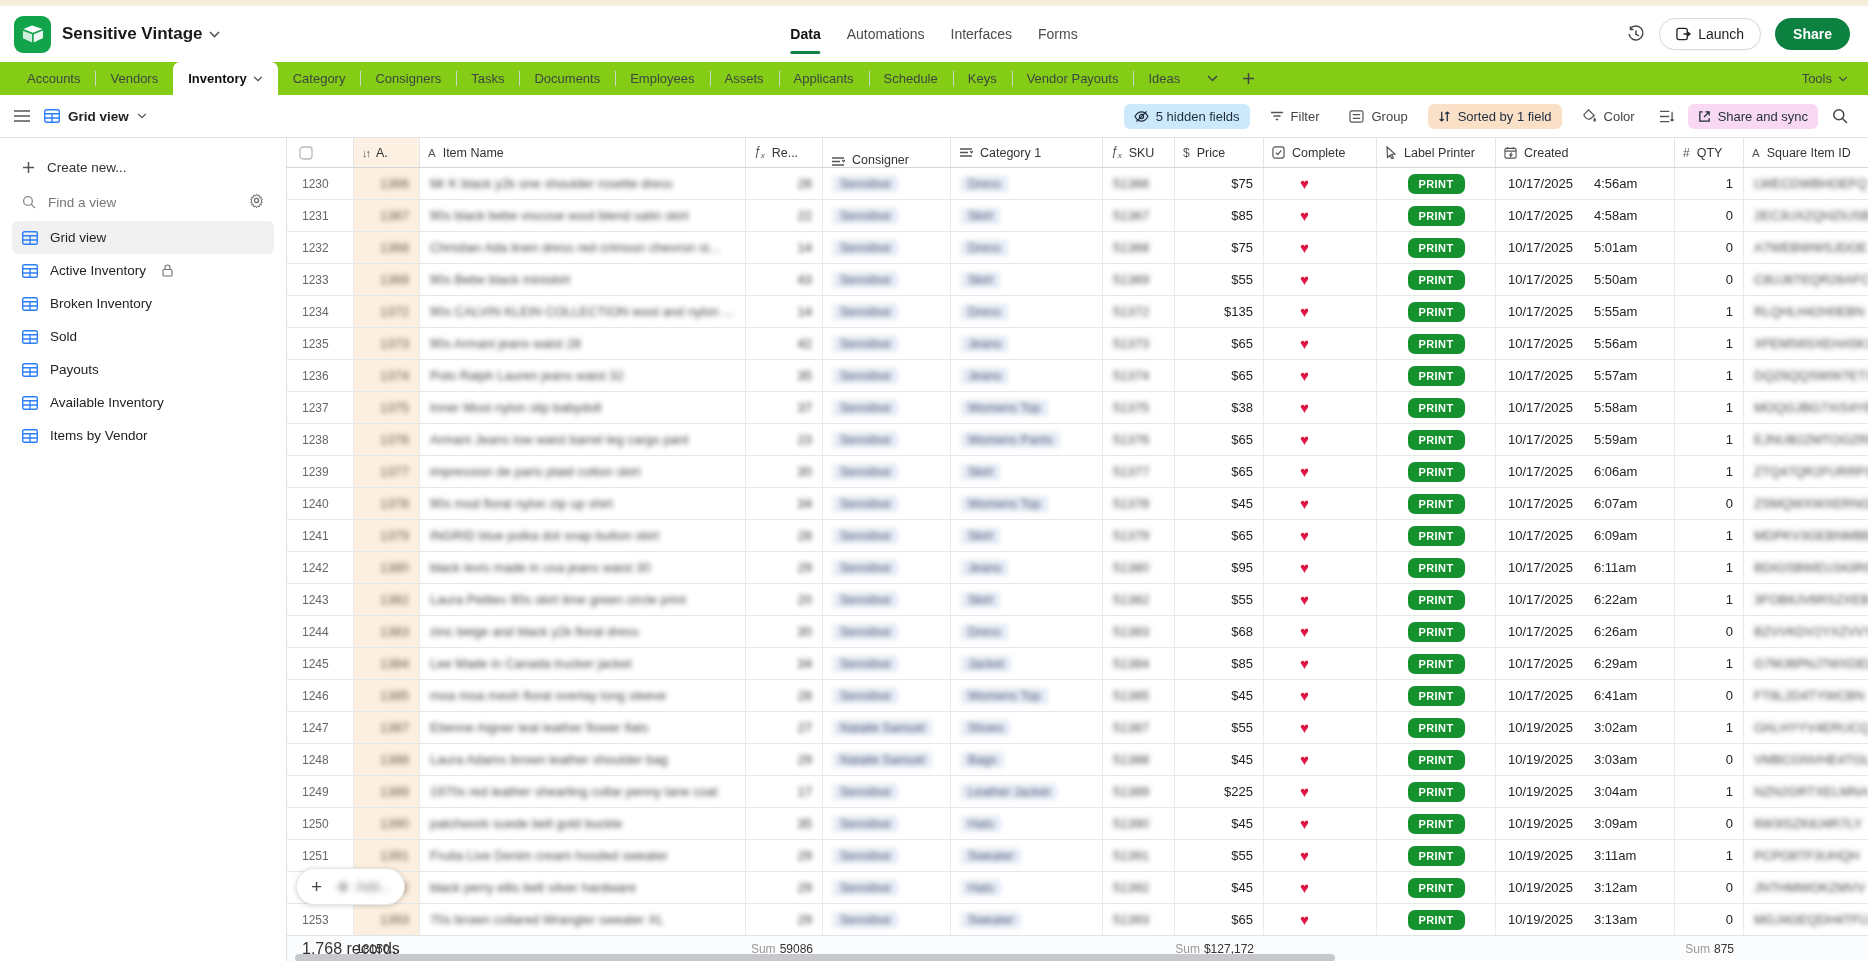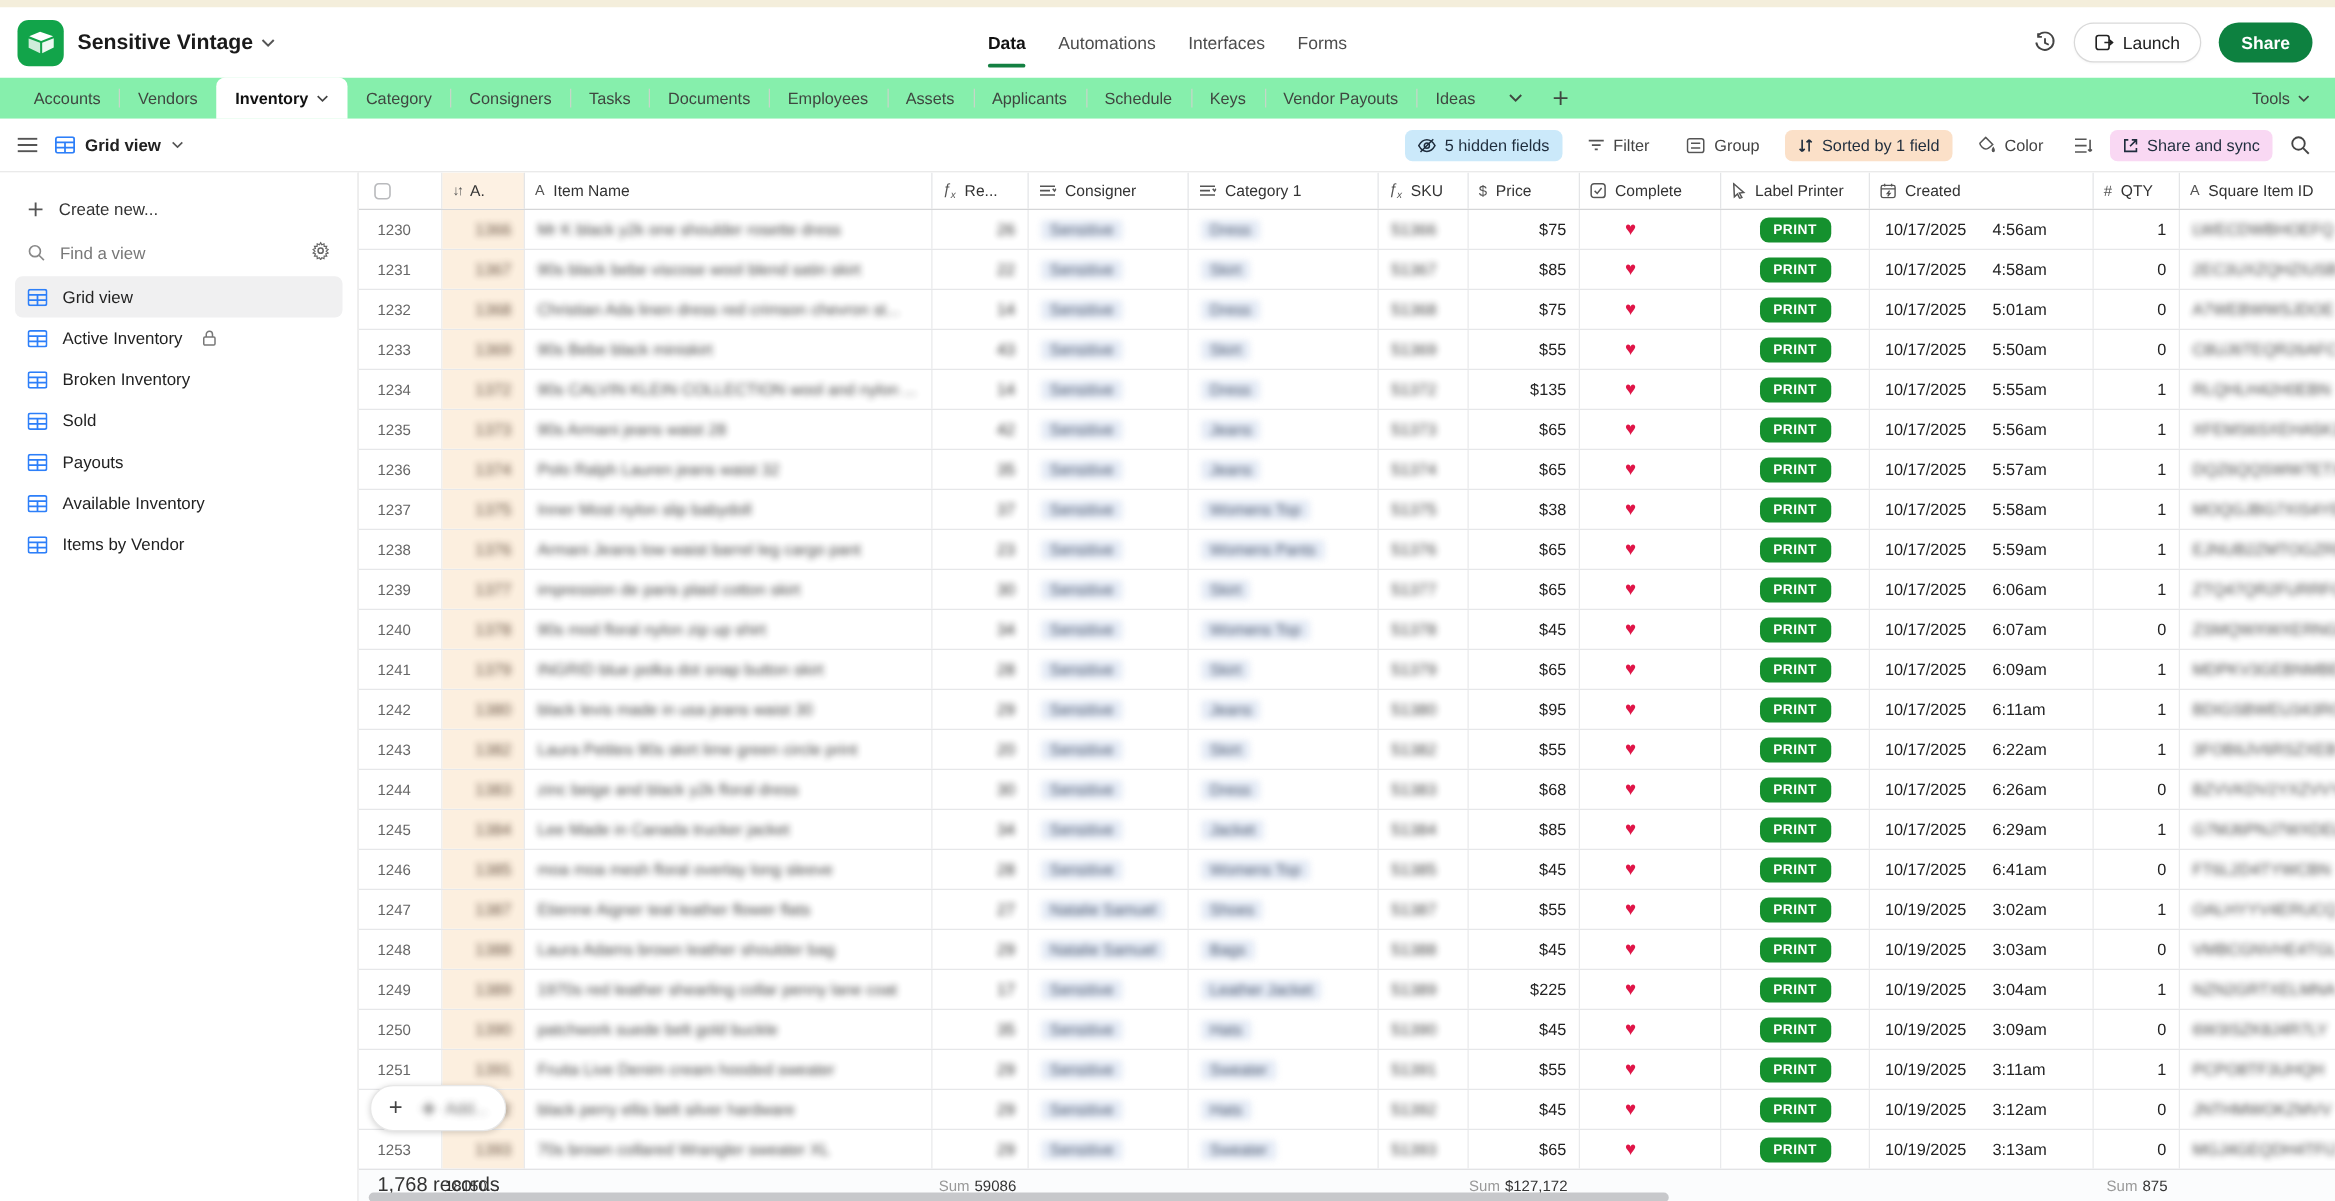--- a/index.html
+++ b/index.html
@@ -18,21 +18,21 @@
   .topnav { position:absolute; left:50%; transform:translateX(-50%); display:flex; gap:26px; align-items:center; height:100%; }
   .topnav .nav-item { font-size:14px; color:#4d4d4d; cursor:pointer; height:100%; display:flex; align-items:center; position:relative; }
   .topnav .nav-item.active { color:#111; font-weight:bold; }
   .topnav .nav-item.active::after { content:""; position:absolute; left:0; right:0; bottom:8px; height:3px; border-radius:2px; background:#148042; }
   .header-right { margin-left:auto; display:flex; align-items:center; gap:14px; }
   .icon-btn { display:flex; align-items:center; justify-content:center; color:#444; cursor:pointer; }
   .launch-btn { display:flex; align-items:center; gap:7px; border:1px solid #d9d9d9; border-radius:18px; padding:7px 16px; font-size:14px; color:#222; background:#fff; cursor:pointer; box-shadow:0 1px 2px rgba(0,0,0,.04); }
   .share-btn { background:#0d8140; color:#fff; font-size:14px; font-weight:bold; border:none; border-radius:18px; padding:8px 18px; cursor:pointer; }
 
   
-  .tabbar { height:33px; flex:none; background:#86efac; display:flex; align-items:stretch; padding-left:12px; font-size:13px; }
+  .tabbar { height:33px; flex:none; background:#84cc16; display:flex; align-items:stretch; padding-left:12px; font-size:13px; }
   .tab { display:flex; align-items:center; padding:0 15px; color:#3f4740; cursor:pointer; position:relative; }
   .tab + .tab::before { content:""; position:absolute; left:0; top:9px; bottom:9px; width:1px; background:#c6d6c8; }
   .tab.active { background:#fff; border-radius:7px 7px 0 0; color:#111; font-weight:bold; }
   .tab.active::before, .tab.active + .tab::before { display:none; }
   .tab .chev { margin-left:6px; display:flex; color:#444; }
   .tab-icon { display:flex; align-items:center; padding:0 12px; color:#3f4740; cursor:pointer; }
   .tabbar-right { margin-left:auto; display:flex; align-items:center; padding-right:20px; gap:6px; color:#3f4740; cursor:pointer; }
 
   
   .toolbar { height:43px; flex:none; display:flex; align-items:center; padding:0 16px 0 14px; background:#fff; border-bottom:1px solid #e3e3e3; }
@@ -389,21 +389,21 @@
                 <span style="font-size:11.5px; color:#555; font-weight:normal;">A</span>
               </span>
               <span>Item Name</span>
             </div>
             <div class="gh-cell" style="width: 77px;">
               <span class="cicon">
                 <span style="font-size:12px; color:#555; font-style:italic;">ƒ<sub style="font-size:8px;">x</sub></span>
               </span>
               <span>Re...</span>
             </div>
-            <div class="gh-cell" style="width: 128px;">
+            <div class="gh-cell" style="width: 128px; align-items: flex-end;">
               <span class="cicon">
                 <svg width="14" height="11" viewBox="0 0 14 11" stroke="#555" stroke-width="1.3" fill="none">
                   <path d="M1 2 H13 M1 5.5 H9 M1 9 H13 M11.2 4 L12.6 5.8 L14 4"></path>
                 </svg>
               </span>
               <span>Consigner</span>
             </div>
             <div class="gh-cell" style="width: 152px;">
               <span class="cicon">
                 <svg width="14" height="11" viewBox="0 0 14 11" stroke="#555" stroke-width="1.3" fill="none">

